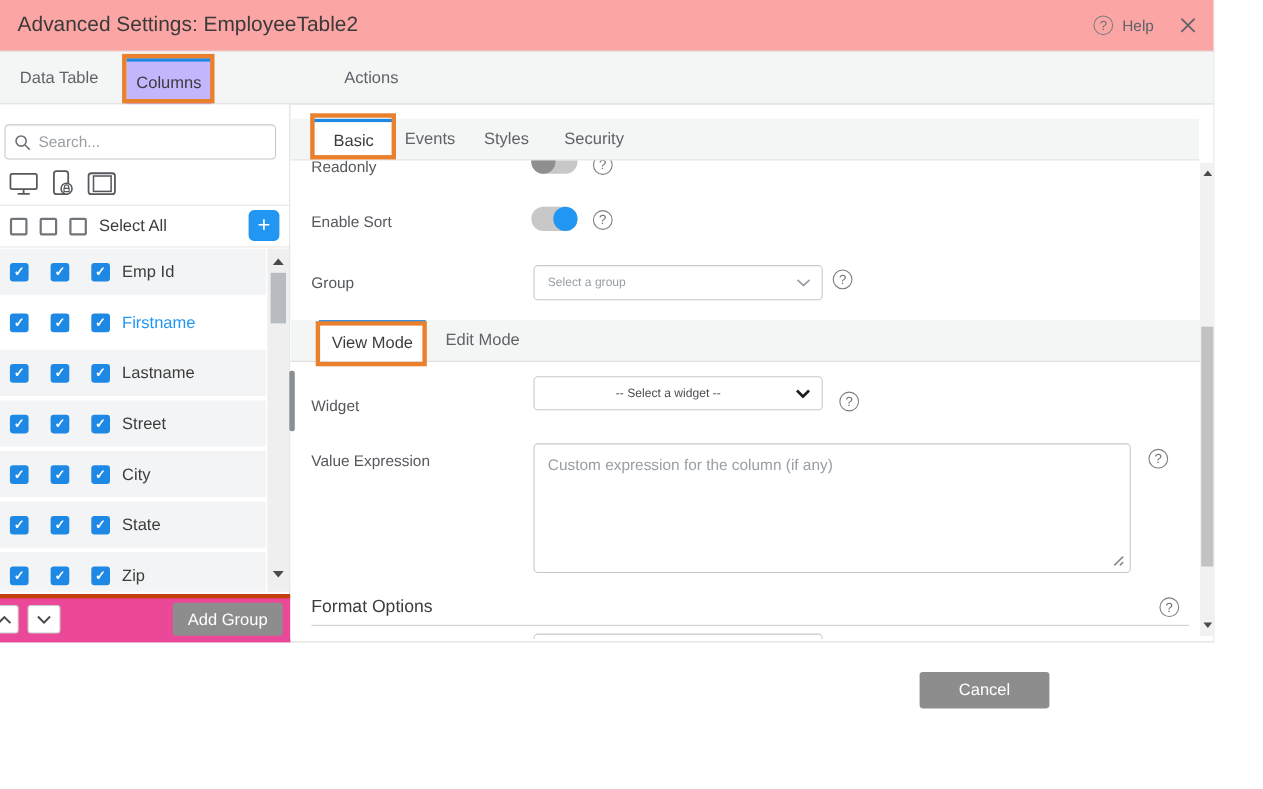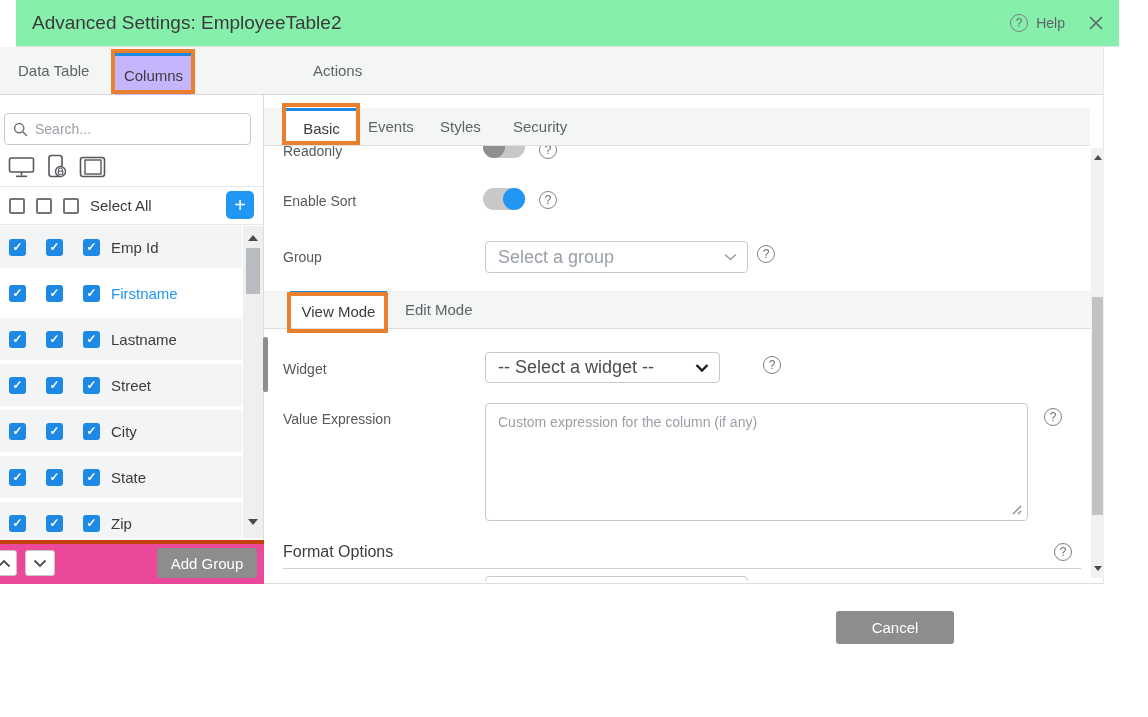--- a/index.html
+++ b/index.html
@@ -5,21 +5,21 @@
   * { margin:0; padding:0; box-sizing:border-box; }
   html,body { background:#fff; }
   body { font-family:"Liberation Sans", sans-serif; color:#3c3c3c; }
   .screen { position:relative; width:1148px; height:717px; background:#fff; overflow:hidden; }
 
   
   .dialog { position:absolute; left:0; top:0; width:1104px; height:584px; background:#fff;
             border-right:1px solid #e7e7e7; border-bottom:1px solid #dcdcdc; }
 
   
-  .dlg-header { position:absolute; left:0; top:0; width:100%; height:47px; background:#86efac; border-bottom:1px solid #e2e2e2;margin-left:16px; }
+  .dlg-header { position:absolute; left:0; top:0; width:100%; height:47px; background:#fca5a5; border-bottom:1px solid #e2e2e2; }
   .dlg-title { position:absolute; left:16px; top:50%; transform:translateY(-50%); font-size:19px; color:#3a3a3a; }
   .help-group { position:absolute; right:54px; top:50%; transform:translateY(-50%); display:flex; align-items:center; gap:8px; cursor:pointer; }
   .qicon { display:inline-flex; align-items:center; justify-content:center; width:18px; height:18px;
            border:1.5px solid #7f7f7f; border-radius:50%; color:#6f6f6f; font-size:12px; }
   .qicon::before { content:"?"; }
   .help-text { font-size:14px; color:#5f6368; }
   .close-btn { position:absolute; right:14px; top:14px; width:18px; height:18px; cursor:pointer; }
 
   
   .main-tabs { position:absolute; left:0; top:47px; width:100%; height:48px; background:#f4f5f5; border-bottom:1px solid #d9d9d9; }
@@ -85,21 +85,21 @@
   .help-abs { position:absolute; }
 
   
   .toggle { position:absolute; width:42px; height:22px; border-radius:11px; background:#c8c8c8; cursor:pointer; }
   .toggle .knob { position:absolute; top:0; width:22px; height:22px; border-radius:50%; }
   .toggle.off .knob { left:0; background:#8f8f8f; }
   .toggle.on .knob { right:0; background:#2196f3; }
 
   
   .ddl { position:absolute; height:32px; border:1px solid #c9c9c9; border-radius:4px; background:#fff;
-         display:flex; align-items:center; padding:0 30px 0 12px; font-size:18px; cursor:pointer; }
+         display:flex; align-items:center; padding:0 30px 0 12px; font-size:11px; cursor:pointer; }
   .ddl .chev { position:absolute; right:10px; top:50%; transform:translateY(-50%); display:inline-flex; }
   .ddl-placeholder { color:#9aa0a6; }
   .ddl-value { color:#4a4d51; }
 
   .mode-tabs { position:absolute; left:0; top:145px; width:827px; height:38px; background:#f4f5f5; border-bottom:1px solid #dedede; }
 
   textarea.vexpr { position:absolute; left:221px; top:257px; width:543px; height:118px; border:1px solid #c9c9c9; border-radius:4px;
                    resize:none; padding:10px 12px; font-size:14px; font-family:"Liberation Sans",sans-serif; color:#3c3c3c; outline:none; }
   textarea.vexpr::placeholder { color:#9aa0a6; }
   .resize-grip { position:absolute; left:747px; top:358px; pointer-events:none; }
@@ -304,21 +304,21 @@
         </span>
       </div>
       <span class="qicon help-abs" style="left:493px; top:99px;"></span>
 
       <div class="mode-tabs">
         <span class="ptab active-block" style="left:26px; width:97px;">View Mode</span>
         <span class="ptab" style="left:141px;">Edit Mode</span>
       </div>
 
       <span class="flabel" style="top:214px;">Widget</span>
-      <div class="ddl" style="left:221px; top:206px; width:235px; height:31px;">
+      <div class="ddl" style="left:221px; top:196px; width:263px; height:31px;justify-content:center;">
         <span class="ddl-value">-- Select a widget --</span>
         <span class="chev">
           <svg width="14" height="9" viewBox="0 0 14 9">
               <path d="M1.5 1.5 L7 7 L12.5 1.5" stroke="#1f1f1f" stroke-width="2.4" fill="none"></path>
             </svg>
         </span>
       </div>
       <span class="qicon help-abs" style="left:499px; top:210px;"></span>
 
       <span class="flabel" style="top:264px;">Value Expression</span>

